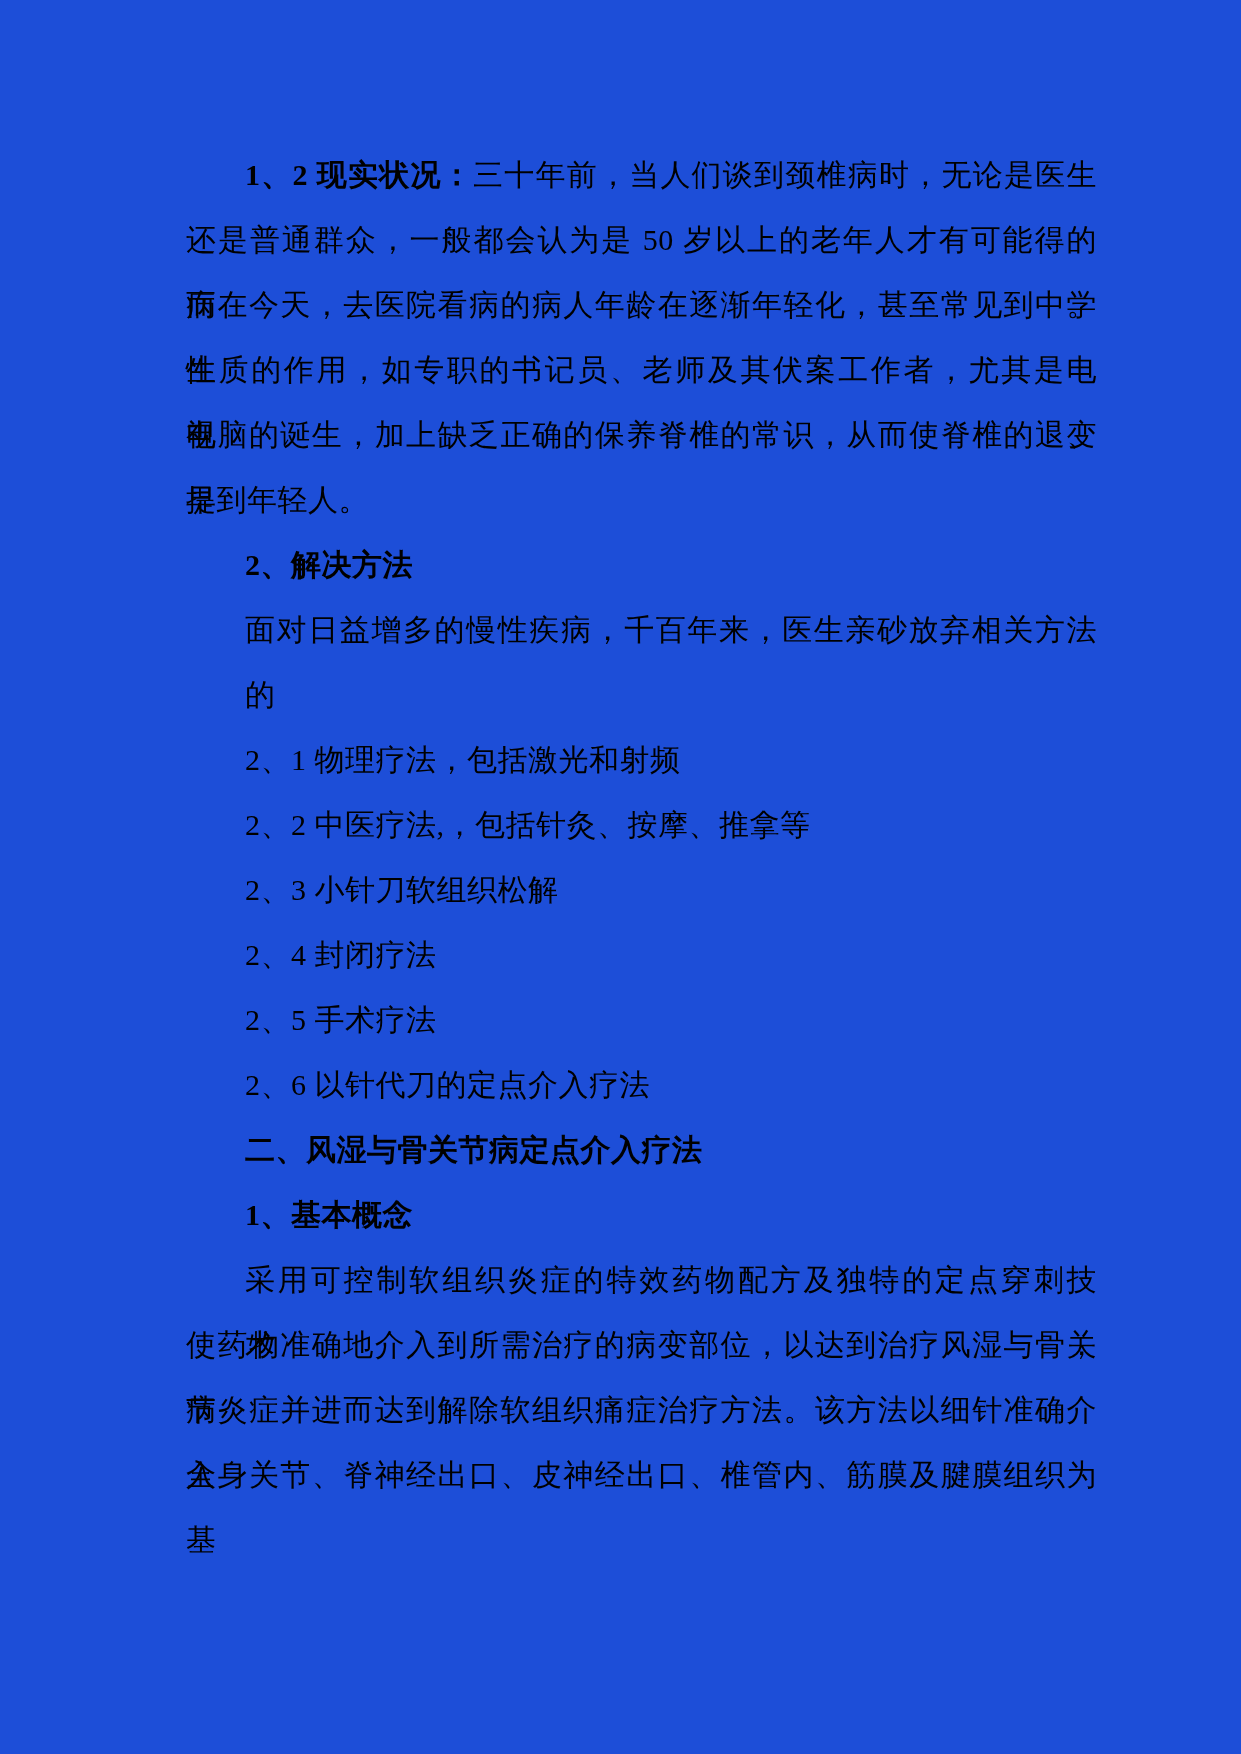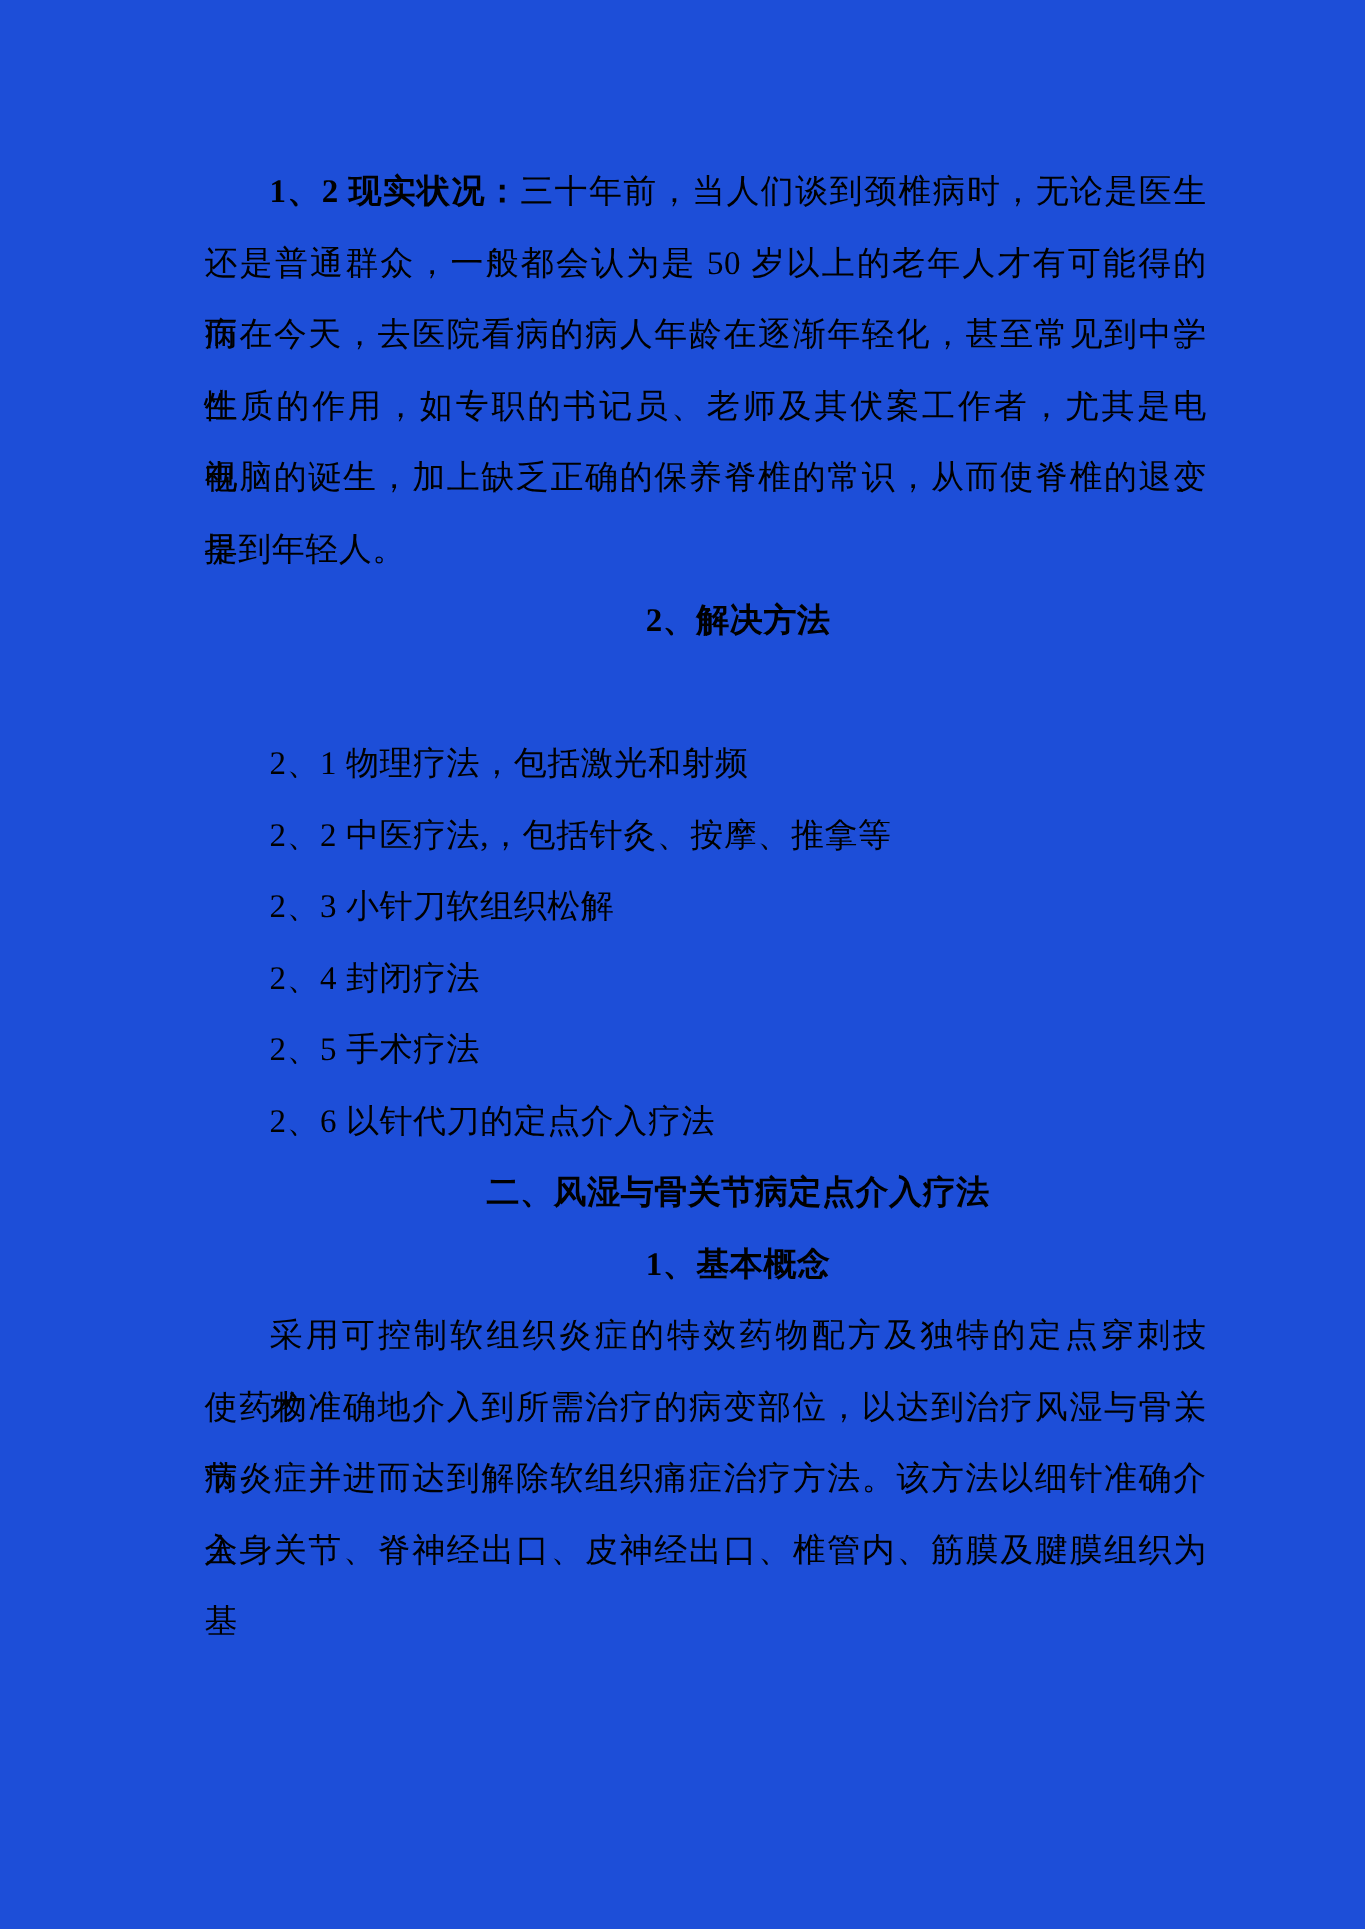--- a/index.html
+++ b/index.html
@@ -35,41 +35,41 @@
     text-align-last: justify;
     -moz-text-align-last: justify;
     text-justify: inter-character;
   }
   
   .indent {
     padding-left: 59px;
   }
   .b, .b span {
     font-weight: bold;
-    text-align: center;
   }
   .blank {
     
   }
 </style>
 </head>
 <body>
 
 <div class="page">
   <div class="content">
 
     <div class="line indent j"><span class="b">1、2 现实状况：</span><span>三十年前，当人们谈到颈椎病时，无论是医生</span></div>
     <div class="line j">还是普通群众，一般都会认为是 50 岁以上的老年人才有可能得的病。</div>
     <div class="line j">而在今天，去医院看病的病人年龄在逐渐年轻化，甚至常见到中学生</div>
     <div class="line j">性质的作用，如专职的书记员、老师及其伏案工作者，尤其是电视、</div>
     <div class="line j">电脑的诞生，加上缺乏正确的保养脊椎的常识，从而使脊椎的退变提</div>
     <div class="line">早到年轻人。</div>
 
     <div class="line indent b">2、解决方法</div>
 
+    <div class="line indent j">面对日益增多的慢性疾病，千百年来，医生亲砂放弃相关方法的</div>
 
     <div class="line blank"></div>
 
     <div class="line indent">2、1 物理疗法，包括激光和射频</div>
     <div class="line indent">2、2 中医疗法,，包括针灸、按摩、推拿等</div>
     <div class="line indent">2、3 小针刀软组织松解</div>
     <div class="line indent">2、4 封闭疗法</div>
     <div class="line indent">2、5 手术疗法</div>
     <div class="line indent">2、6 以针代刀的定点介入疗法</div>
 

